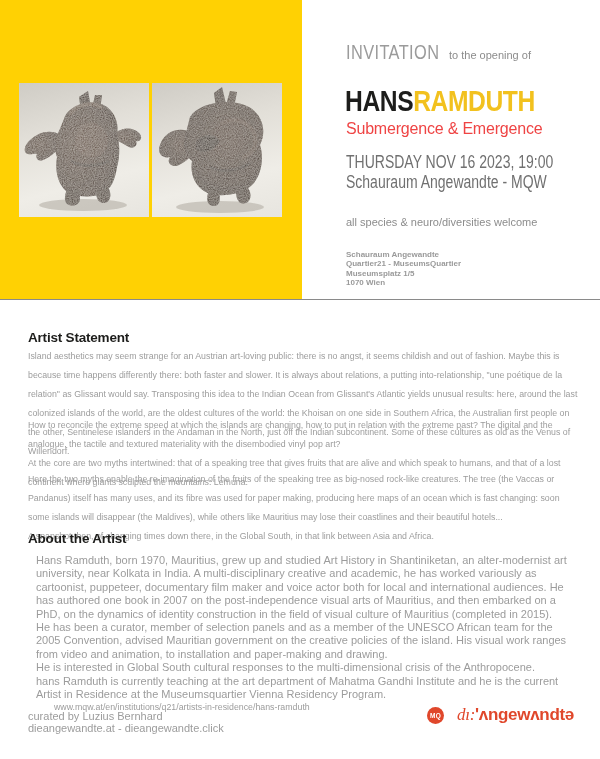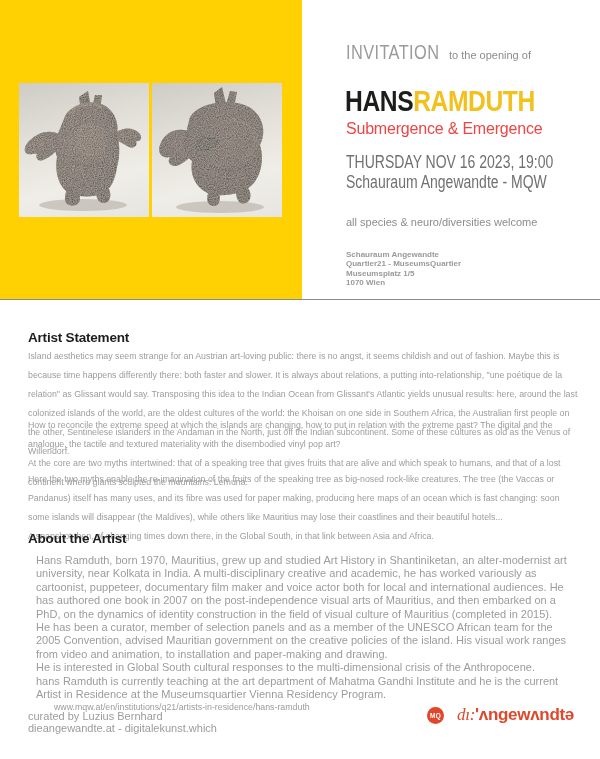--- a/index.html
+++ b/index.html
@@ -162,21 +162,21 @@
     <div class="para">Hans Ramduth, born 1970, Mauritius, grew up and studied Art History in Shantiniketan, an alter-modernist art university, near Kolkata in India. A multi-disciplinary creative and academic, he has worked variously as cartoonist, puppeteer, documentary film maker and voice actor both for local and international audiences. He has authored one book in 2007 on the post-independence visual arts of Mauritius, and then embarked on a PhD, on the dynamics of identity construction in the field of visual culture of Mauritius (completed in 2015).
 He has been a curator, member of selection panels and as a member of the UNESCO African team for the 2005 Convention, advised Mauritian government on the creative policies of the island. His visual work ranges from video and animation, to installation and paper-making and drawing.
 He is interested in Global South cultural responses to the multi-dimensional crisis of the Anthropocene.
 hans Ramduth is currently teaching at the art department of Mahatma Gandhi Institute and he is the current Artist in Residence at the Museumsquartier Vienna Residency Program.</div>
     <a class="website" href="#">www.mqw.at/en/institutions/q21/artists-in-residence/hans-ramduth</a>
   </div>
 
 
   <div class="credits-block">
     <div>curated by Luzius Bernhard</div>
-    <div>dieangewandte.at - digitalekunst.which</div>
+    <div>dieangewandte.at - dieangewandte.click</div>
   </div>
 
   <div class="logo-group">
     <div class="mq-badge">MQ</div>
     <div class="wordmark"><span class="wm-i">dı:</span><span class="wm-r">'ʌngewʌndtə</span></div>
   </div>
 
 </div>
 
 </body></html>

